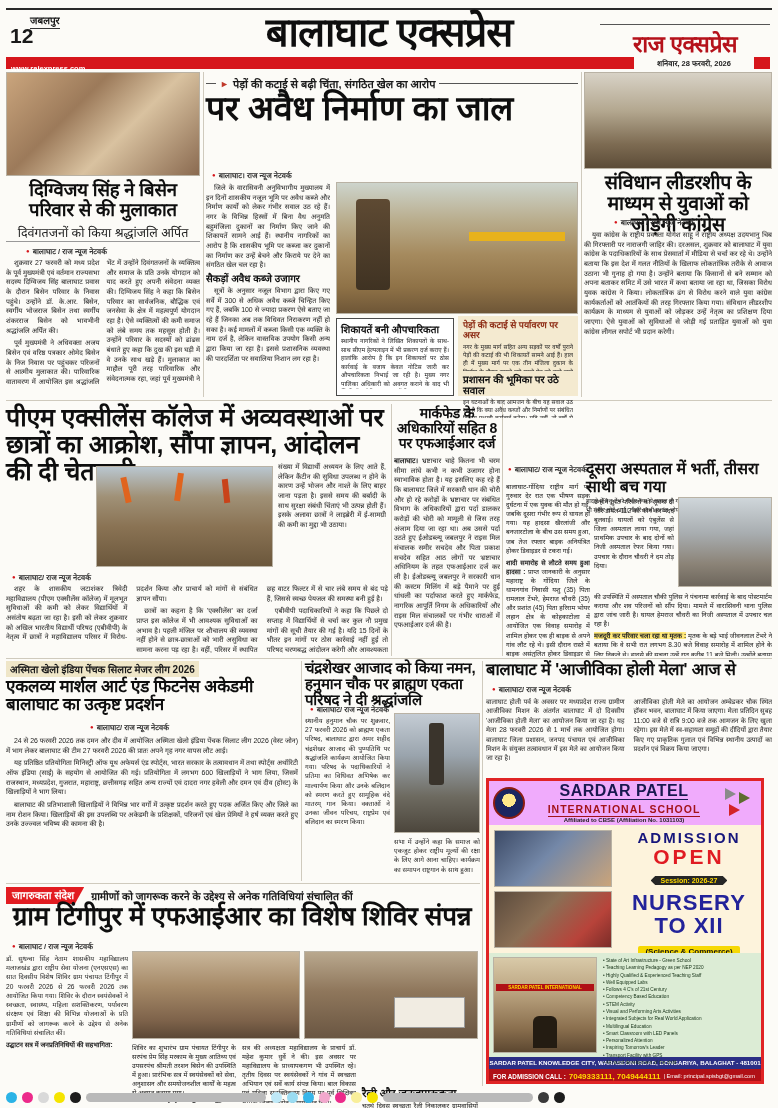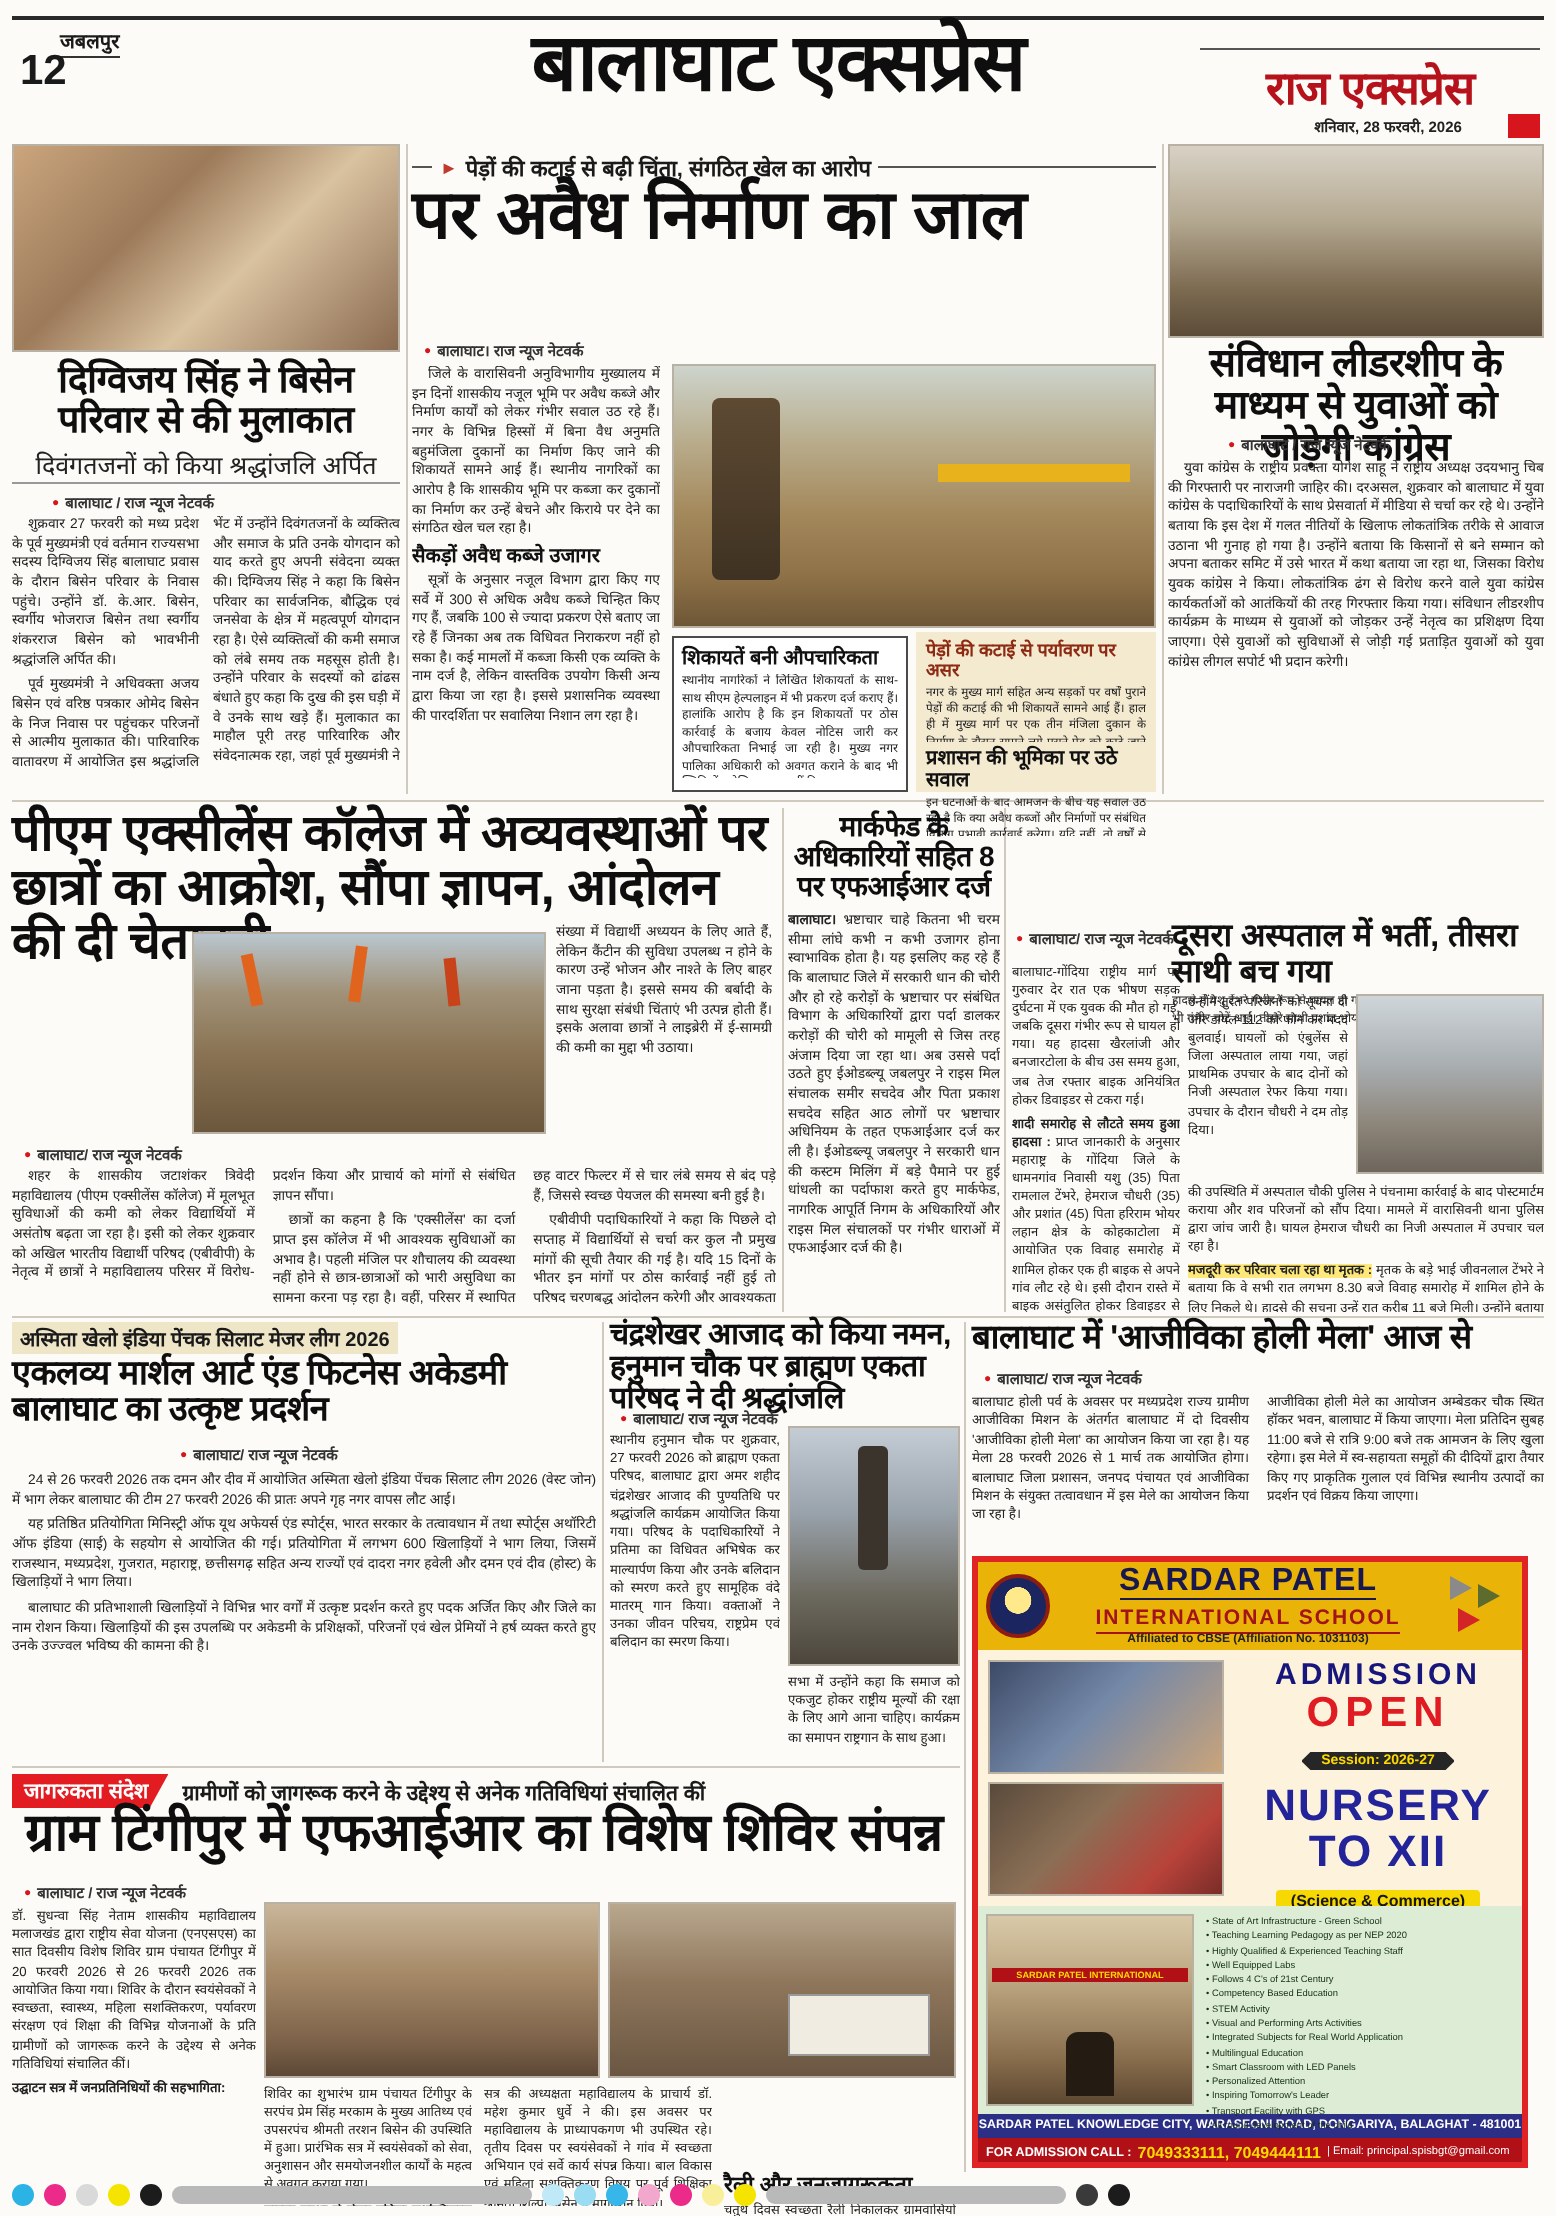--- a/index.html
+++ b/index.html
@@ -18,41 +18,44 @@
   .ph{border:1px solid #b9b2a4;box-sizing:border-box;}
   .vline{position:absolute;width:1px;background:#cfcabd;}
   .hline{position:absolute;height:1px;background:#cfcabd;}
   .redbar{background:#d6161c;}
   .kicker-line{height:1px;background:#555;}
   .boxed{border:1px solid #4a4a4a;padding:3px 4px;box-sizing:border-box;background:#fff;}
   .tanbox{background:#f4ead0;padding:3px 5px;box-sizing:border-box;}
   .hl-yellow{background:#ffe87a;}
   
   .ad{border:3px solid #e02425;background:#fdf3dc;box-sizing:border-box;overflow:hidden;}
-  .ad-head{background:#eab308;display:flex;align-items:center;padding:3px 4px;height:44px;box-sizing:border-box;}
+  .ad-head{background:#f0abfc;display:flex;align-items:center;padding:3px 4px;height:44px;box-sizing:border-box;}
   .ad-logo{width:32px;height:32px;border-radius:50%;background:radial-gradient(circle at 50% 40%, #ffe98a 0 30%, #1b2660 31% 100%);border:2px solid #8c1d12;box-sizing:border-box;flex:0 0 auto;}
   .ad-name{flex:1;text-align:center;line-height:1.05;}
   .ad-tris{flex:0 0 34px;height:34px;position:relative;}
   .tri{position:absolute;width:0;height:0;}
   .feat{font-size:4.7px;line-height:1.55;color:#143015;}
   .sessionchip{display:inline-block;background:#262626;color:#ffd900;font-weight:bold;font-size:7px;padding:1px 10px;clip-path:polygon(6% 0,94% 0,100% 50%,94% 100%,6% 100%,0 50%);}
   .streamchip{display:inline-block;background:#f6d803;color:#161616;font-weight:bold;font-size:8px;padding:1px 7px;border-radius:2px;}
   .mark{width:11px;height:11px;border-radius:50%;flex:0 0 auto;}
   .markbar{height:9px;border-radius:5px;background:#b9b9b9;flex:1;}
 </style>
 </head>
 <body>
 
 <div id="page">
 
   <div class="hline" style="left:6px;top:8px;width:766px;background:#2a2a2a;height:2px;"></div>
   <div class="abs" style="left:30px;top:13px;font-size:10px;font-weight:bold;border-bottom:1px solid #333;padding-bottom:1px;">जबलपुर</div>
   <div class="abs" style="left:10px;top:24px;font-size:21px;font-weight:bold;">12</div>
   <div class="abs hl" style="left:150px;top:11px;width:478px;text-align:center;font-size:40px;letter-spacing:-1px;">बालाघाट एक्सप्रेस</div>
   <div class="abs" style="left:600px;top:24px;width:170px;text-align:center;font-size:23px;font-weight:bold;color:#b5121b;border-top:1px solid #555;padding-top:2px;letter-spacing:-0.5px;">राज एक्सप्रेस</div>
+  <div class="abs redbar" style="left:6px;top:57px;width:628px;height:12px;">
+    <span style="color:#fff;font-size:7.5px;font-weight:bold;padding-left:5px;line-height:12px;display:inline-block;">www.rajexpress.com</span>
+  </div>
   <div class="abs" style="left:638px;top:58px;width:112px;font-size:7.5px;font-weight:bold;text-align:center;color:#222;">शनिवार, 28 फरवरी, 2026</div>
   <div class="abs redbar" style="left:754px;top:57px;width:16px;height:12px;"></div>
 
   <div class="vline" style="left:203px;top:72px;height:325px;"></div>
   <div class="vline" style="left:581px;top:72px;height:325px;"></div>
   <div class="hline" style="left:6px;top:400px;width:766px;"></div>
   <div class="vline" style="left:391px;top:404px;height:252px;"></div>
   <div class="vline" style="left:502px;top:404px;height:252px;"></div>
   <div class="hline" style="left:6px;top:658px;width:766px;"></div>
   <div class="vline" style="left:301px;top:661px;height:220px;"></div>

